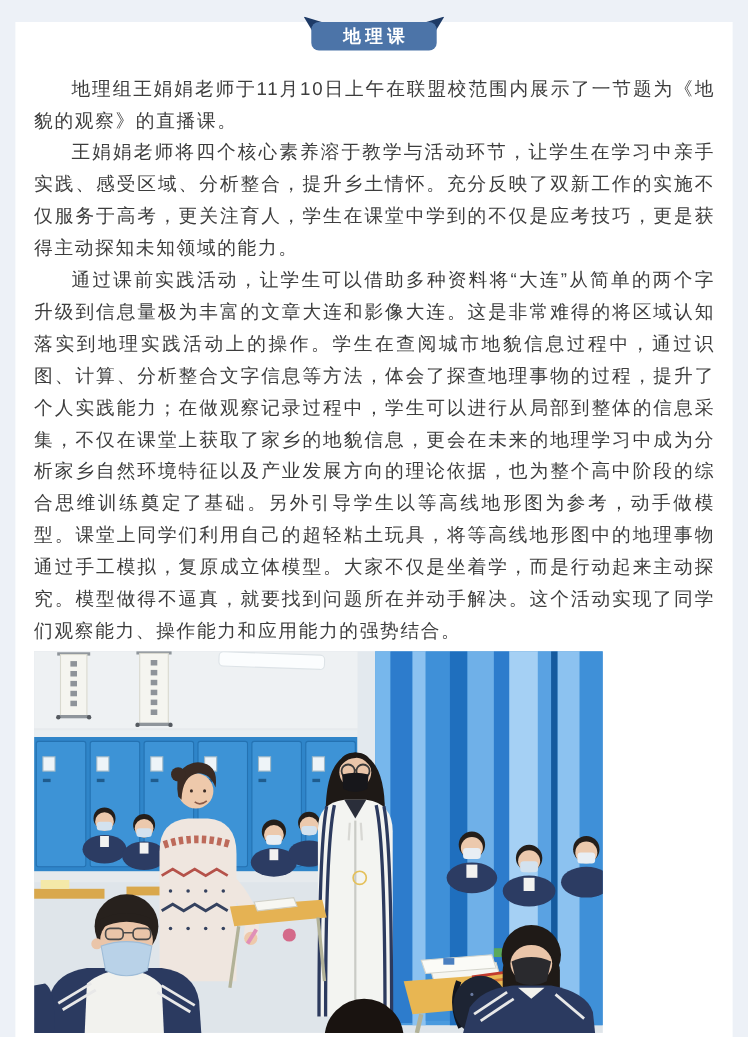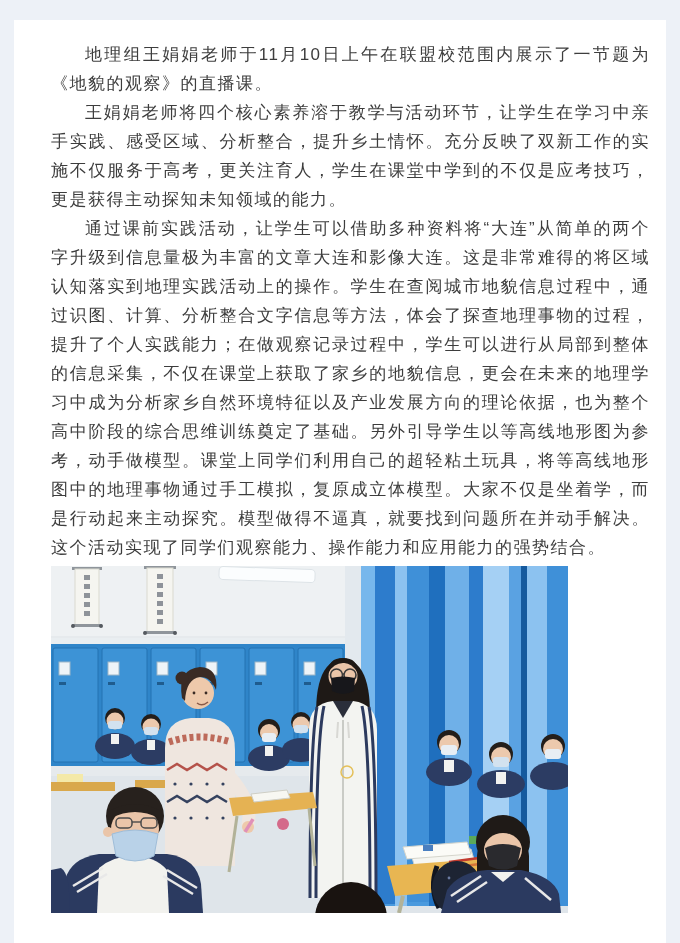--- a/index.html
+++ b/index.html
@@ -47,21 +47,21 @@
     border-radius: 7px;
     color: #ffffff;
     font-size: 16px;
     font-weight: bold;
     letter-spacing: 4px;
     display: flex;
     align-items: center;
     justify-content: center;
     text-indent: 4px;
   }
-  .content { padding: 0 16px 0 17px; margin-left: 20px; }
+  .content { padding: 0 16px 0 17px; }
   .article { margin-top: 20px; }
   .article p {
     font-size: 17px;
     line-height: 29px;
     letter-spacing: 1.5px;
     color: #3d3d3d;
     text-align: justify;
     text-indent: 2em;
   }
   .photo {
@@ -71,20 +71,25 @@
     height: 347px;
     background: #dfe5ea;
   }
 </style>
 </head>
 <body>
 
 <div class="page">
   <div class="card">
 
+    <div class="badge-wrap">
+      <div class="badge-tail left"></div>
+      <div class="badge-tail right"></div>
+      <div class="badge">地理课</div>
+    </div>
 
     <div class="content">
       <div class="article">
         <p>地理组王娟娟老师于11月10日上午在联盟校范围内展示了一节题为《地貌的观察》的直播课。</p>
         <p>王娟娟老师将四个核心素养溶于教学与活动环节，让学生在学习中亲手实践、感受区域、分析整合，提升乡土情怀。充分反映了双新工作的实施不仅服务于高考，更关注育人，学生在课堂中学到的不仅是应考技巧，更是获得主动探知未知领域的能力。</p>
         <p>通过课前实践活动，让学生可以借助多种资料将“大连”从简单的两个字升级到信息量极为丰富的文章大连和影像大连。这是非常难得的将区域认知落实到地理实践活动上的操作。学生在查阅城市地貌信息过程中，通过识图、计算、分析整合文字信息等方法，体会了探查地理事物的过程，提升了个人实践能力；在做观察记录过程中，学生可以进行从局部到整体的信息采集，不仅在课堂上获取了家乡的地貌信息，更会在未来的地理学习中成为分析家乡自然环境特征以及产业发展方向的理论依据，也为整个高中阶段的综合思维训练奠定了基础。另外引导学生以等高线地形图为参考，动手做模型。课堂上同学们利用自己的超轻粘土玩具，将等高线地形图中的地理事物通过手工模拟，复原成立体模型。大家不仅是坐着学，而是行动起来主动探究。模型做得不逼真，就要找到问题所在并动手解决。这个活动实现了同学们观察能力、操作能力和应用能力的强势结合。</p>
       </div>
 
       <svg class="photo" viewBox="0 0 517 347" role="img" xmlns="http://www.w3.org/2000/svg">
 

